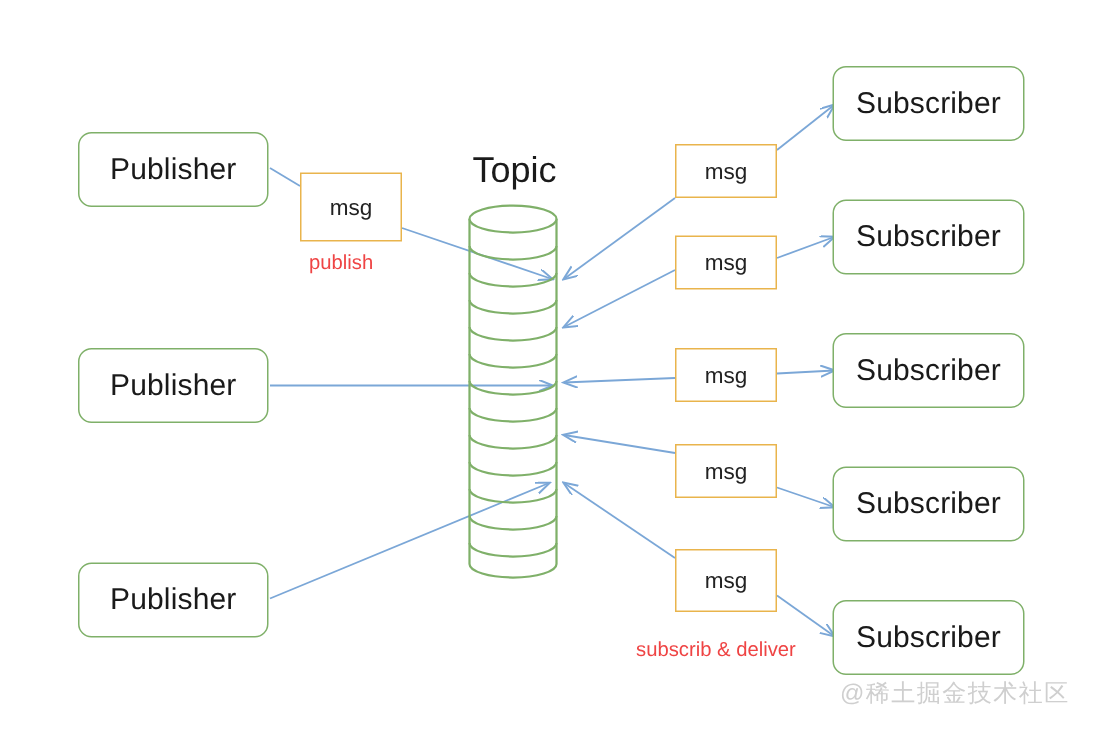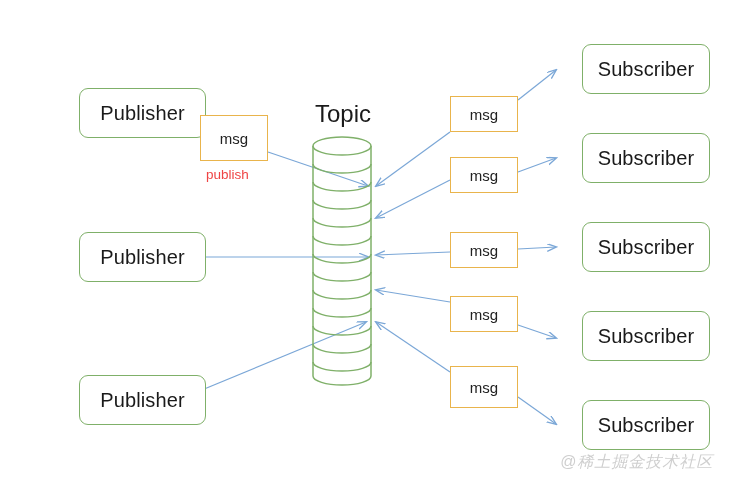--- a/index.html
+++ b/index.html
@@ -29,21 +29,20 @@
     align-items: center;
     justify-content: center;
   }
   .pub-box, .sub-box {
     border: 1.6px solid #7fb069;
     border-radius: 9px;
     background: #ffffff;
     color: #1a1a1a;
     font-size: 20px;
     letter-spacing: 0.1px;
-    margin-left: 27px;
   }
   .msg-box {
     border: 1.4px solid #e8b council;
     background: #ffffff;
   }
   .msg-box {
     border: 1.4px solid #e9b44c;
     background: #ffffff;
     color: #222222;
     font-size: 15px;
@@ -165,16 +164,17 @@
     <span>Subscriber</span>
   </div>
   <div class="node sub-box" style="left:555px; top:311px; width:128px; height:50px;">
     <span>Subscriber</span>
   </div>
   <div class="node sub-box" style="left:555px; top:400px; width:128px; height:50px;">
     <span>Subscriber</span>
   </div>
 
   <div class="caption" style="left:206px; top:167px;">publish</div>
+  <div class="caption" style="left:424px; top:425px;">subscrib &amp; deliver</div>
 
-  <div class="watermark" style="left:560px; top:452px;font-style:italic;">@稀土掘金技术社区</div>
+  <div class="watermark" style="left:560px; top:452px;">@稀土掘金技术社区</div>
 
 </div>
 
 </body></html>

